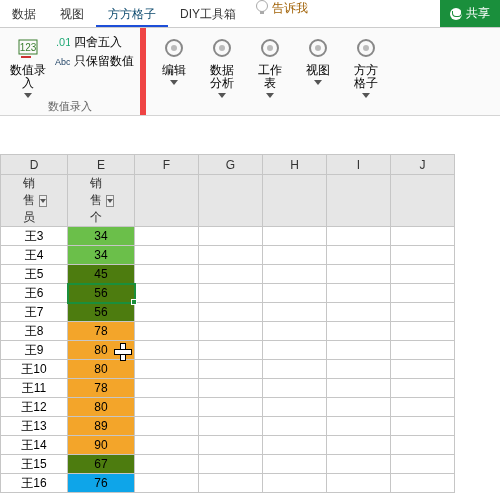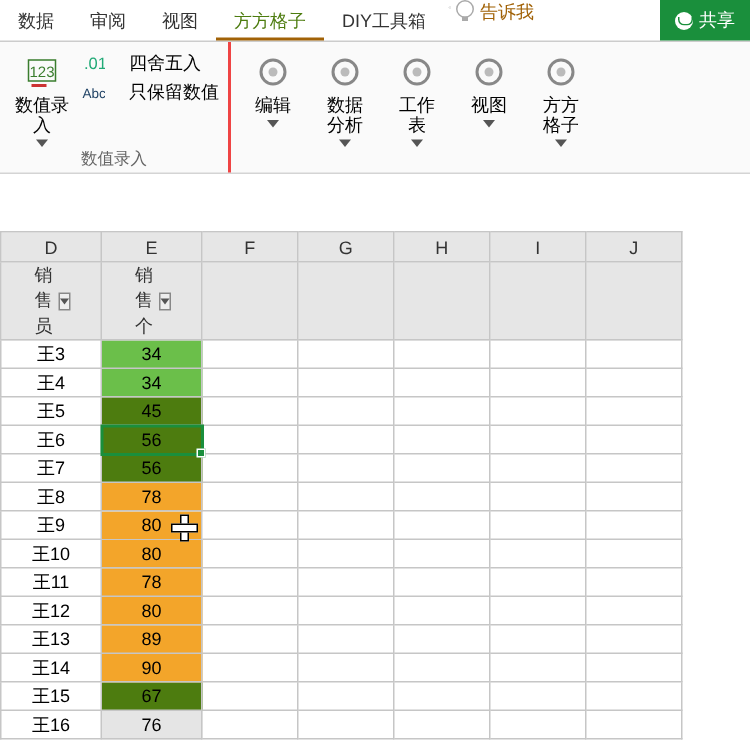--- a/index.html
+++ b/index.html
@@ -6,40 +6,40 @@
   body { width: 500px; height: 500px; font-family: "Microsoft YaHei", "SimSun", Arial, sans-serif; font-size: 12px; background: #fff; overflow: hidden; position: relative; }
 
   
   .bgdecor { position: absolute; inset: 0; pointer-events: none; opacity: 0.08; background:
     radial-gradient(circle at 120px 10px, #000 0 1px, transparent 1px),
     radial-gradient(circle at 300px 5px, #000 0 1px, transparent 1px); }
 
   
   .tabs { display: flex; align-items: stretch; height: 28px; border-bottom: 1px solid #ccc; position: relative; }
   .tab { padding: 0 12px; line-height: 28px; color: #333; cursor: pointer; }
-  .tab.active { color: #4d7c0f; border-bottom: 2px solid #a16207; }
+  .tab.active { color: #0c4a6e; border-bottom: 2px solid #1d4ed8; }
   .tellme { display: flex; gap: 4px; padding: 0 8px; color: #a16207; }
   .bulb { width: 12px; height: 12px; border-radius: 50%; border: 1px solid #aaa; position: relative; }
   .bulb::after { content:""; position:absolute; left:3px; bottom:-3px; width:4px; height:3px; background:#aaa; }
   .share { margin-left: auto; background: #1a8f3c; color: #fff; padding: 0 10px; display: flex; align-items: center; gap: 4px; }
   .share-icon { width: 12px; height: 12px; border-radius: 50%; background: #fff; position: relative; }
   .share-icon::after { content:""; position:absolute; left:2px; top:3px; width:8px; height:5px; border:1px solid #1a8f3c; border-top:none; border-radius:0 0 4px 4px; }
 
   
   .ribbon { display: flex; height: 88px; border-bottom: 1px solid #d4d4d4; background: #fafafa; }
-  .rgroup { border-right: 2px solid #ef4444; display: flex; flex-direction: column; padding: 4px 6px 2px; }
+  .rgroup { border-right: 6px solid #ef4444; display: flex; flex-direction: column; padding: 4px 6px 2px; }
   .rgroup .body { flex: 1; display: flex; gap: 4px; }
   .rgroup .label { text-align: center; color: #666; font-size: 11px; line-height: 14px; }
   .bigbtn { display: flex; flex-direction: column; align-items: center; justify-content: flex-start; width: 44px; gap: 2px; cursor: pointer; padding-top: 2px; }
   .bigbtn .icn { height: 28px; display:flex; align-items:center; justify-content:center; }
   .bigbtn .txt { line-height: 13px; text-align: center; }
   .drop { width: 8px; height: 5px; margin-top: 1px; }
   .drop::before { content:""; display:block; width:0; height:0; border-left:4px solid transparent; border-right:4px solid transparent; border-top:5px solid #555; }
   .stack { display:flex; flex-direction:column; gap:3px; justify-content:flex-start; padding-top:2px; }
-  .stackitem { display:flex; align-items:center; gap:16px; cursor:pointer; line-height:16px; }
+  .stackitem { display:flex; align-items:center; gap:4px; cursor:pointer; line-height:16px; }
   .micn { width:16px; height:16px; display:flex; align-items:center; justify-content:center; }
 
   .radio-icn { width:18px; height:18px; border-radius:50%; border:2px solid #888; position:relative; }
   .radio-icn::after { content:""; position:absolute; inset:4px; border-radius:50%; background:#bbb; }
   .edit-icn svg, .numin-icn svg { display:block; }
 
   
   .sheetwrap { position: relative; margin-top: 38px; }
   .grid { border-collapse: collapse; table-layout: fixed; }
   .grid th, .grid td { border: 1px solid #c6c6c6; font-size: 12px; font-family: "SimSun", Arial; text-align: center; padding: 0; }
@@ -48,36 +48,35 @@
   .colE { width: 64px; }
   .colN { width: 64px; }
   .grid td { height: 19px; }
   .hdrcell { display:flex; align-items:center; justify-content:center; gap:2px; height:100%; position:relative; padding:0 20px; }
   .filter { width:12px; height:12px; border:1px solid #888; background:#eee; display:flex; align-items:center; justify-content:center; }
   .filter::before { content:""; width:0; height:0; border-left:3px solid transparent; border-right:3px solid transparent; border-top:4px solid #555; }
   .g { background:#6bbf4a; }
   .g2 { background:#4d7c0f; }
   .o { background:#f3a52a; }
   .r { background:#4d7c0f; color:#000; }
-  .r.dark { background:#e5e5e5;text-align:center; }
+  .r.dark { background:#0ea5e9;text-align:center; }
   .sel { outline: 2px solid #1a8f3c; outline-offset: -1px; position: relative; }
   .sel .handle { position:absolute; right:-3px; bottom:-3px; width:6px; height:6px; background:#1a8f3c; border:1px solid #fff; }
 
   .cursor-plus { position:absolute; width:20px; height:20px; pointer-events:none; }
   .cursor-plus::before, .cursor-plus::after { content:""; position:absolute; background:#fff; border:1px solid #000; }
   .cursor-plus::before { left:8px; top:2px; width:4px; height:16px; }
   .cursor-plus::after  { left:2px; top:8px; width:16px; height:4px; }
 </style>
 </head>
 <body>
 <div class="bgdecor"></div>
 
 <div class="tabs">
   <div class="tab">数据</div>
-  <div class="tab">审阅</div>
   <div class="tab">视图</div>
   <div class="tab active">方方格子</div>
   <div class="tab">DIY工具箱</div>
   <div class="tellme">
     <span class="bulb"></span>
     <span>告诉我</span>
   </div>
   <div class="share">
     <span class="share-icon"></span>
     <span>共享</span>

